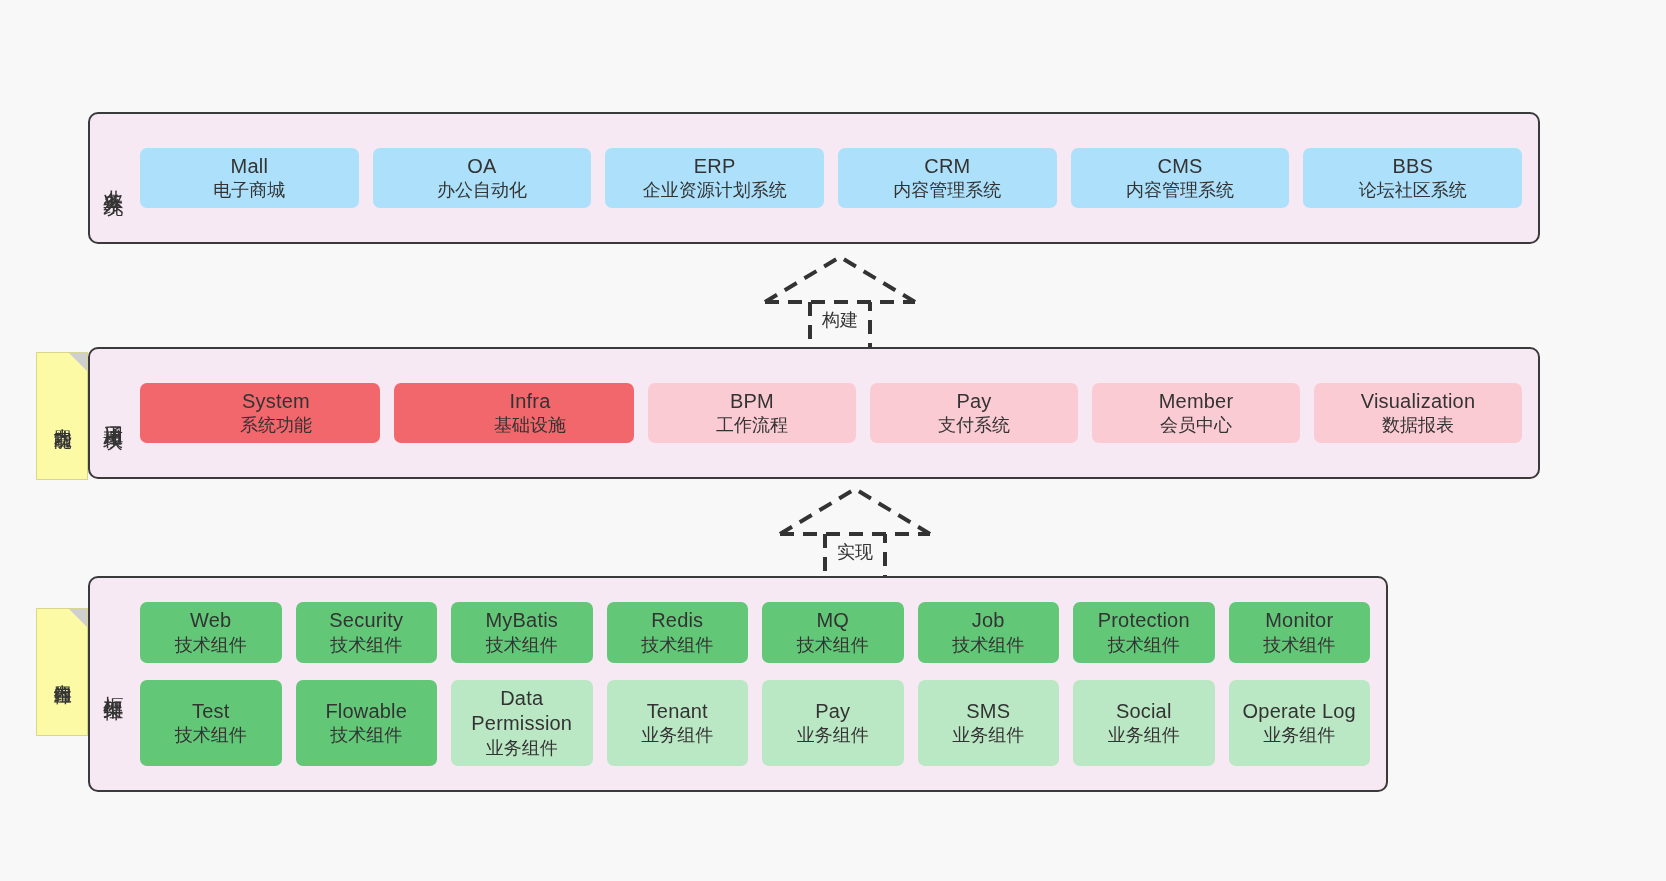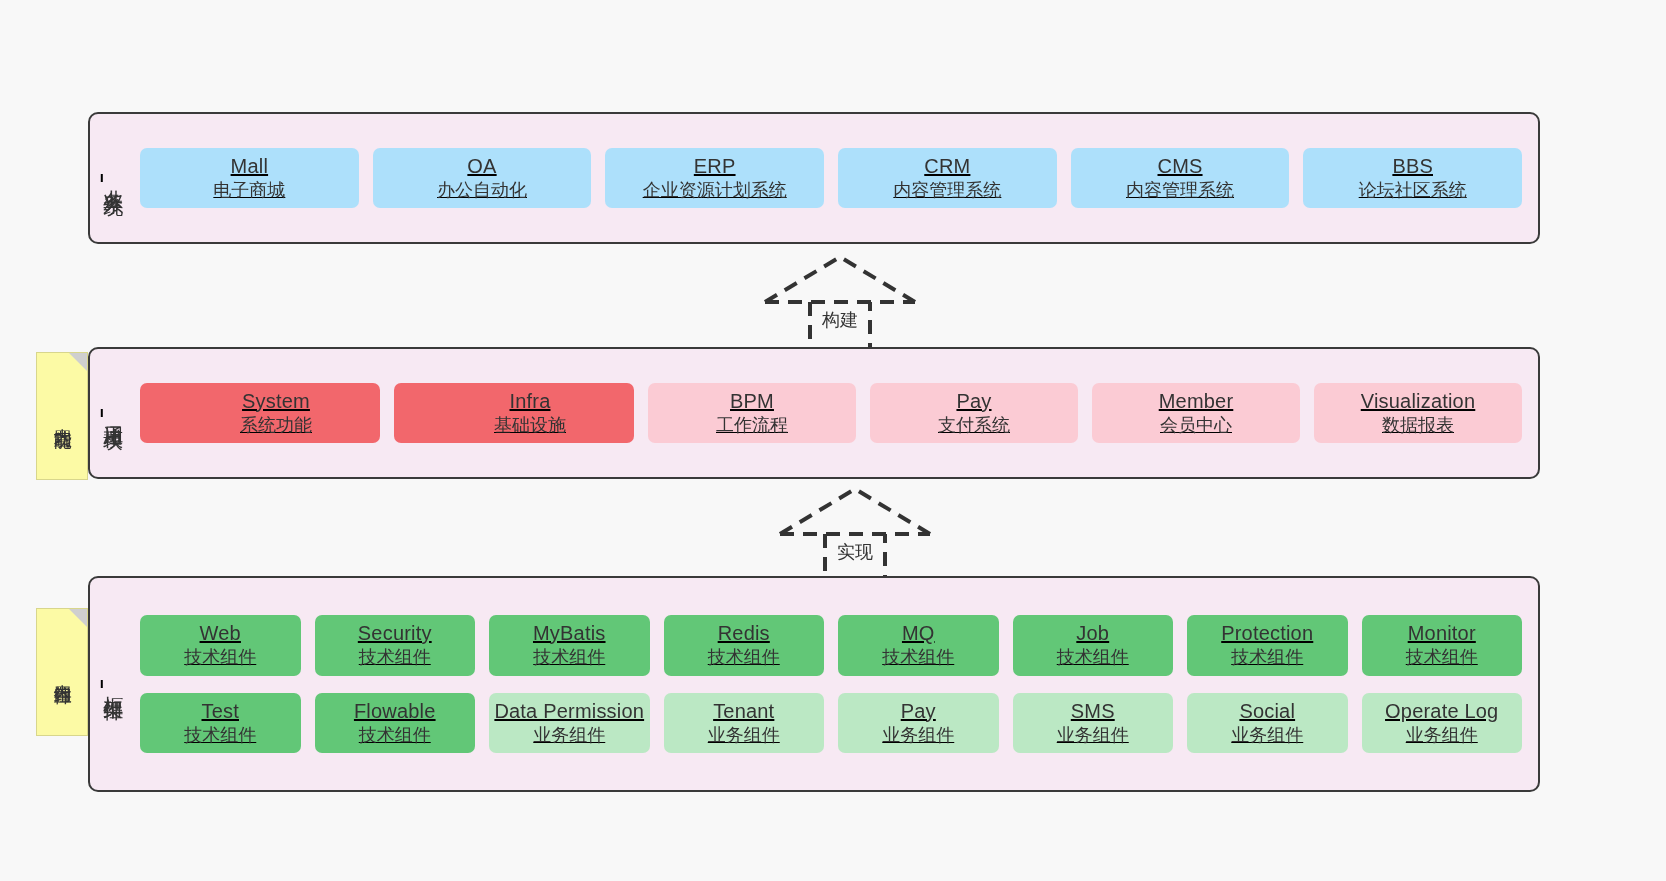--- a/index.html
+++ b/index.html
@@ -18,21 +18,20 @@
   }
 
   
   .layer {
     position: absolute;
     background: #f7e9f3;
     border: 2px solid #3a3a3a;
     border-radius: 10px;
     display: flex;
     align-items: stretch;
-    text-decoration: underline;
   }
 
   
   .layer-title {
     width: 46px;
     flex: 0 0 46px;
     display: flex;
     align-items: center;
     justify-content: center;
     font-size: 20px;
@@ -83,21 +82,21 @@
   
   .c-blue       { background: #ade0fb; }
   .c-red        { background: #f2676c; padding-left: 36px; }
   .c-pink       { background: #fbcbd4; }
   .c-green      { background: #62c777; }
   .c-greenlight { background: #bbe8c4; }
 
   
   #layer-business { left: 88px;  top: 112px; width: 1452px; height: 132px; }
   #layer-modules  { left: 88px;  top: 347px; width: 1452px; height: 132px; }
-  #layer-frame    { left: 88px;  top: 576px; width: 1452px; height: 216px; }
+  #layer-frame    { left: 88px;  top: 576px; width: 1300px; height: 216px; }
   #layer-frame .layer-body { gap: 17px; padding-top: 14px; padding-bottom: 14px; }
 
   
   .note {
     position: absolute;
     width: 52px;
     background: #fcfaa5;
     border: 1px solid #d8d68c;
     display: flex;
     align-items: center;

